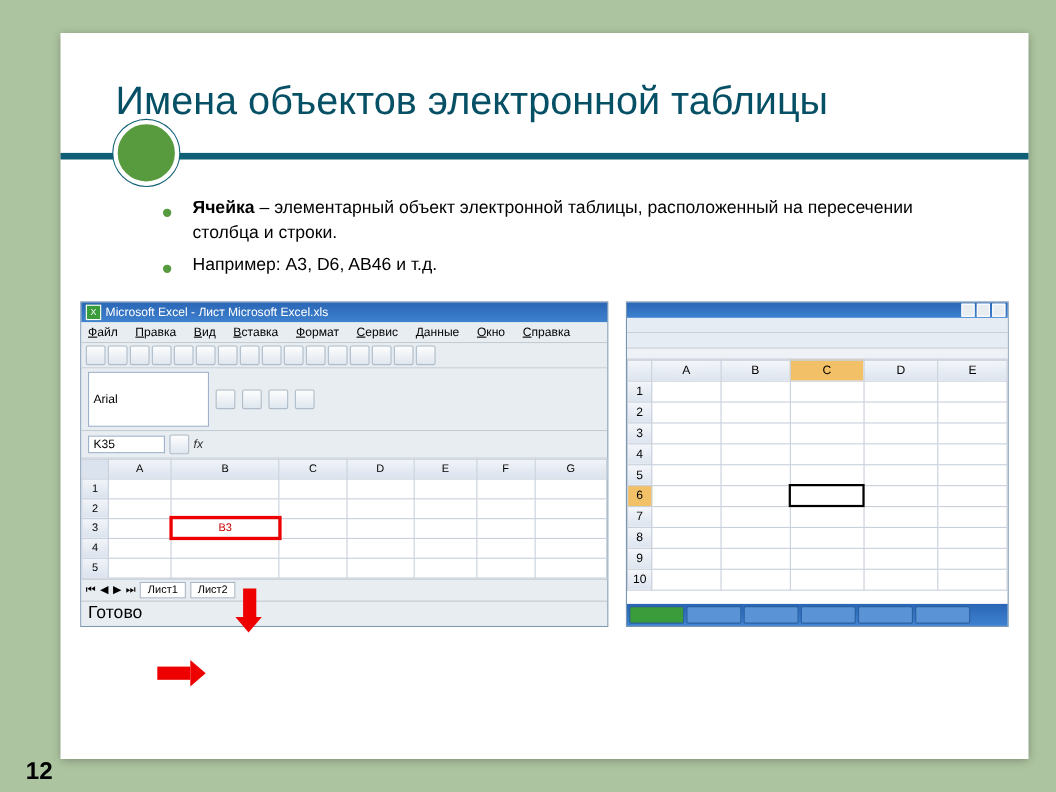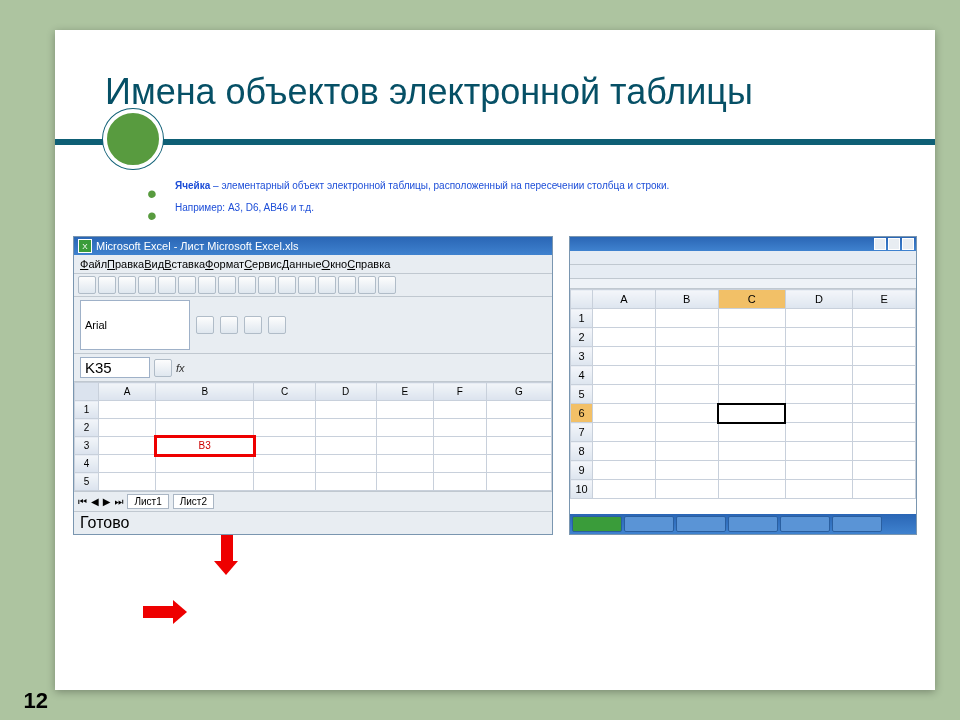--- a/index.html
+++ b/index.html
@@ -49,22 +49,22 @@
     border: 4px solid #fff;
     box-shadow: 0 0 0 1px #0e5f75;
   }
   .bullets {
     padding: 0 60px 0 120px;
   }
   .bullets li {
     list-style: none;
     position: relative;
     margin-bottom: 8px;
-    color: #1d4ed8;
-    font-size: 10px;
+    color: #000000;
+    font-size: 16px;
     line-height: 1.35;
   }
   .bullets li::before {
     content: "•";
     position: absolute;
     left: -28px;
     top: -4px;
     color: #589b3f;
     font-size: 28px;
   }
@@ -92,21 +92,21 @@
   }
   .xl-title .icon {
     width: 14px; height: 14px;
     background: #3a9c3a;
     border: 1px solid #fff;
     font-size: 8px; color:#fff;
     display:flex; align-items:center; justify-content:center;
   }
   .xl-menu {
     display: flex;
-    gap: 0;
+    gap: 16px;
     padding: 3px 6px;
     background: #e8edf2;
     border-bottom: 1px solid #c0c8d0;
   }
   .xl-menu span { text-decoration: underline; text-decoration-color: transparent; }
   .xl-menu span::first-letter { text-decoration: underline; }
   .xl-toolbar {
     display: flex;
     gap: 2px;
     padding: 2px 4px;
@@ -140,21 +140,21 @@
     gap: 4px;
     padding: 3px 6px;
     background: #e8edf2;
     border-bottom: 1px solid #c0c8d0;
   }
   .xl-namebox {
     width: 70px;
     padding: 1px 4px;
     background: #fff;
     border: 1px solid #9fb1c8;
-    font-size: 15px;
+    font-size: 11px;
   }
   .fx { font-style: italic; font-size: 11px; color: #333; }
   .xl-grid {
     background: #fff;
   }
   .xl-grid table { border-collapse: collapse; width: 100%; }
   .xl-grid th, .xl-grid td {
     border: 1px solid #c8d0db;
     height: 18px;
     font-size: 10px;

